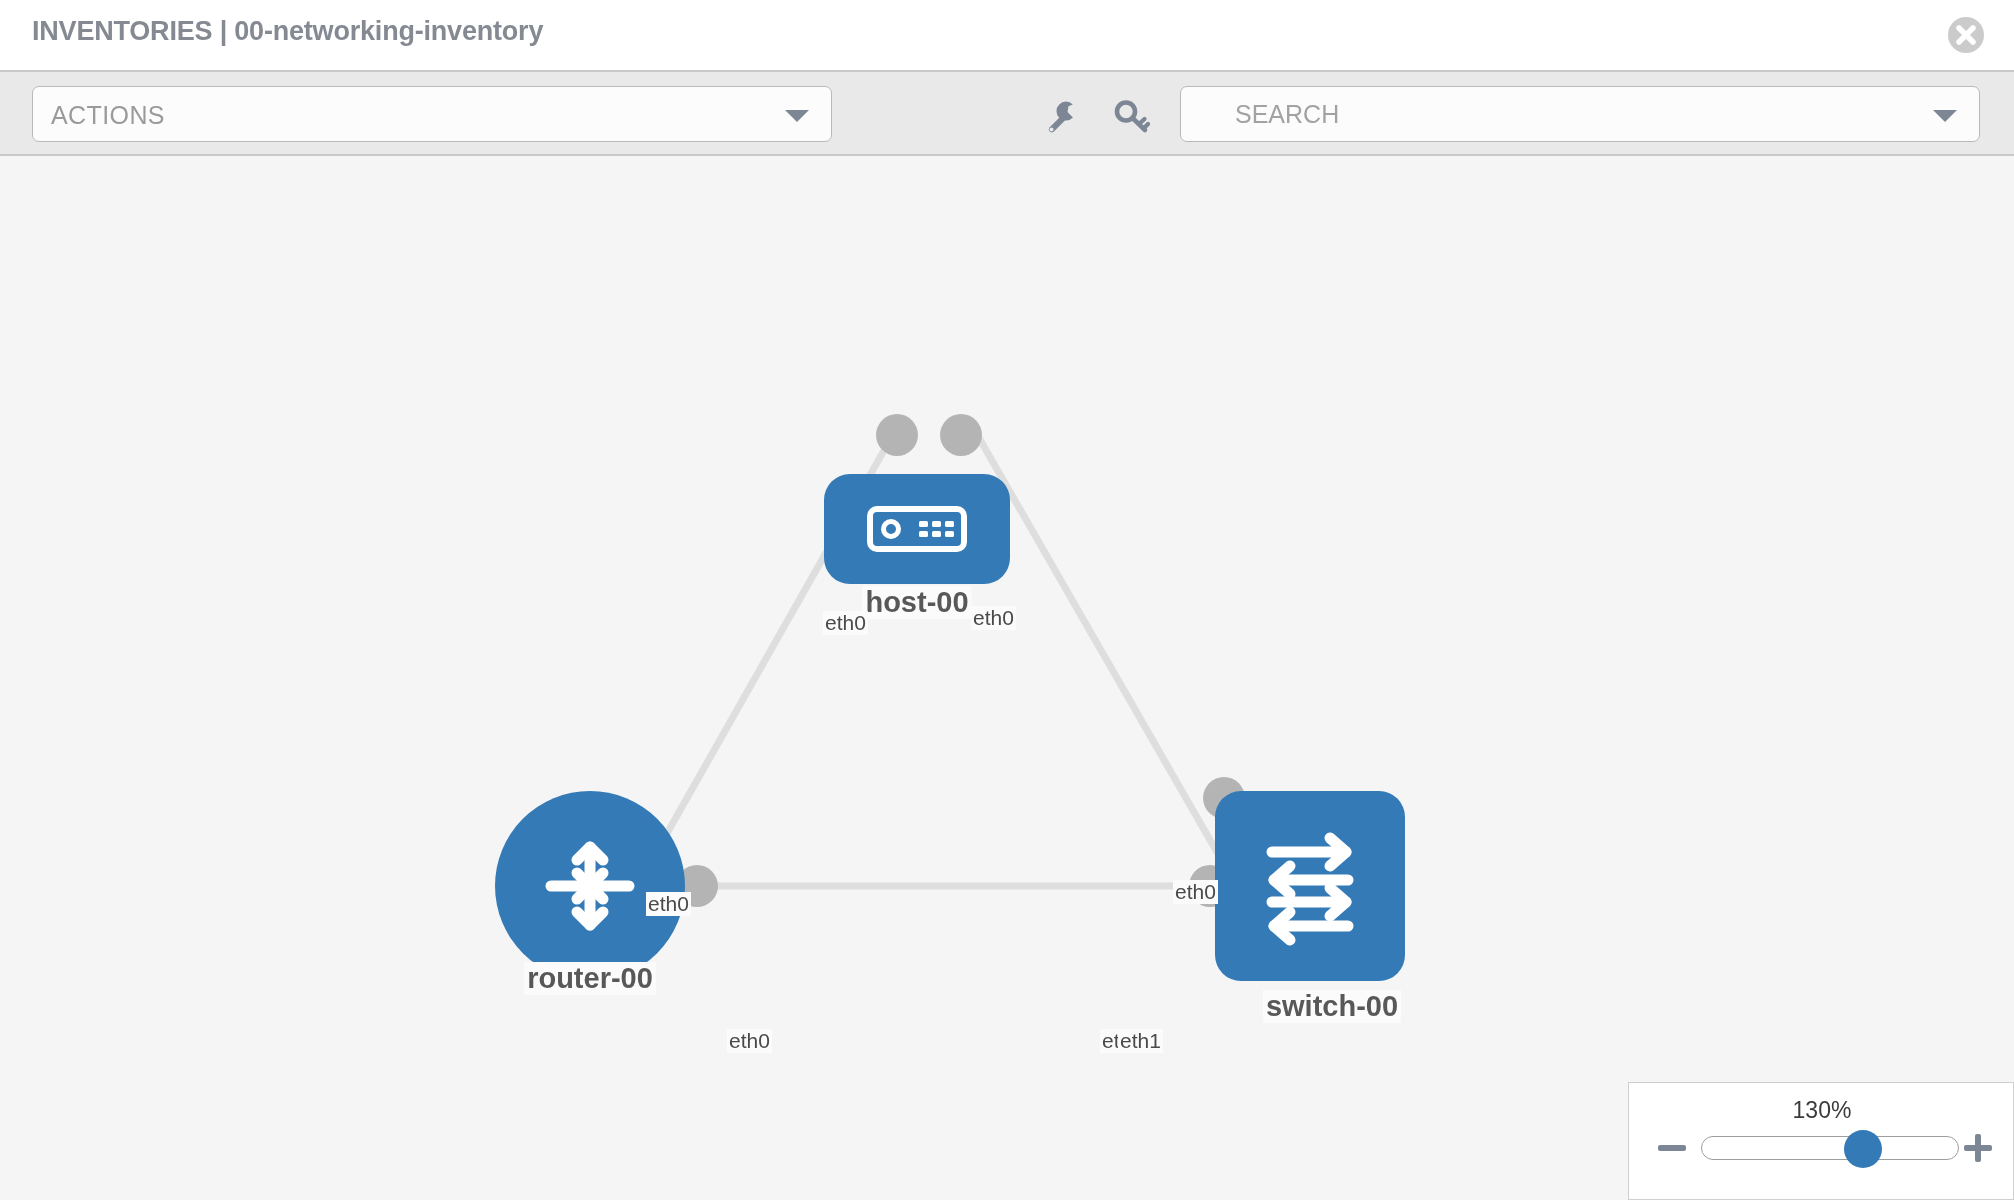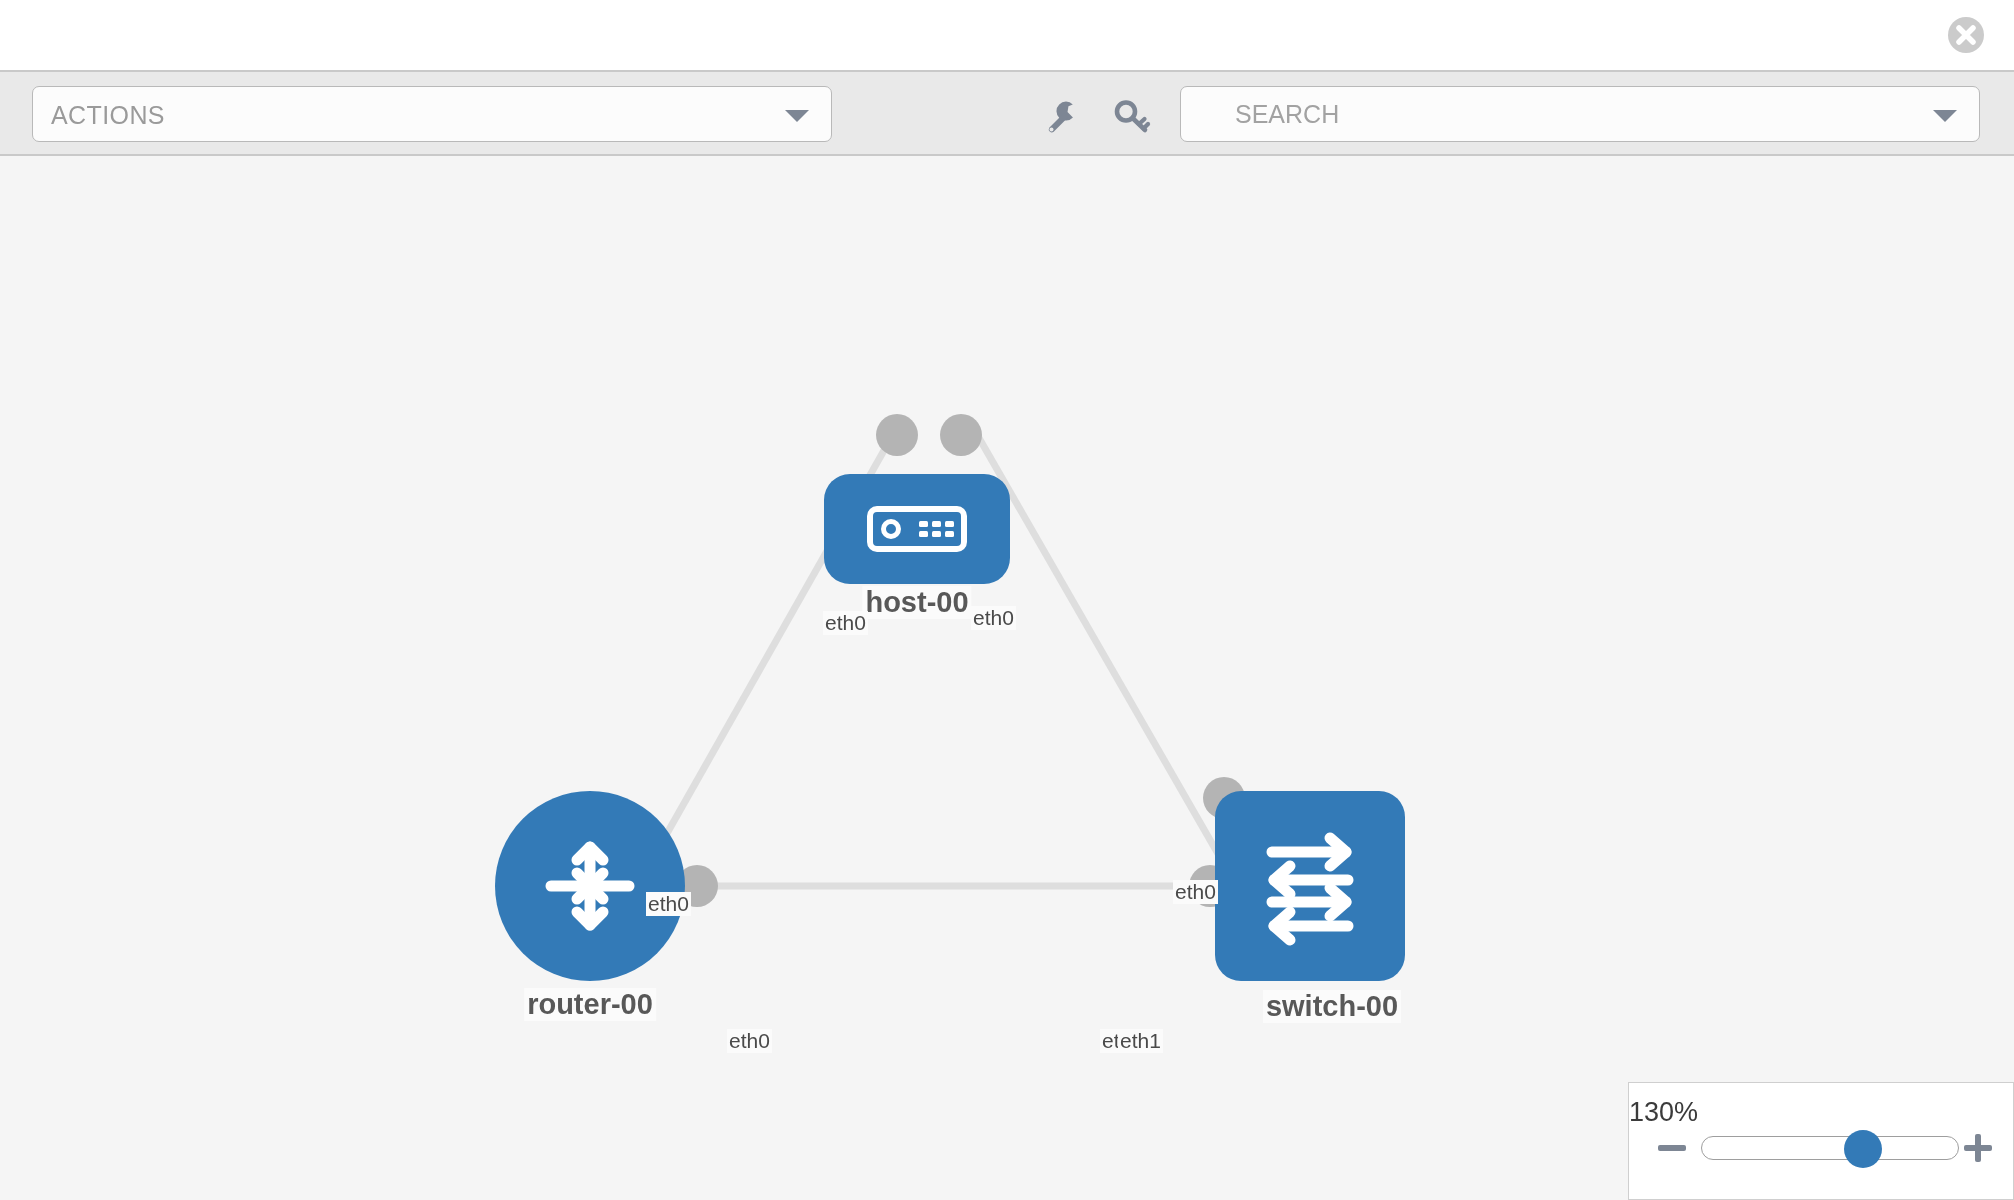--- a/index.html
+++ b/index.html
@@ -145,22 +145,22 @@
   
   .zoom-panel {
     position: absolute; right: 0; bottom: 0;
     width: 386px; height: 118px;
     background: #ffffff;
     border: 1px solid #cfcfcf;
   }
   .zoom-value {
     position: absolute; left: 0; top: 14px;
     width: 386px;
-    text-align: left;
-    font-size: 27px;
+    text-align: center;
+    font-size: 23px;
     color: #3b3b3b;
   }
   .zoom-minus, .zoom-plus {
     position: absolute; top: 48px;
     width: 34px; height: 34px;
     cursor: pointer;
   }
   .zoom-minus { left: 26px; }
   .zoom-plus  { right: 18px; }
   .zoom-minus svg, .zoom-plus svg { display: block; width: 34px; height: 34px; }
@@ -178,20 +178,21 @@
     width: 38px; height: 38px;
     border-radius: 50%;
     background: #337ab7;
     cursor: grab;
   }
 </style>
 </head>
 <body>
 
 <div class="header">
+  <div class="header-title">INVENTORIES | 00-networking-inventory</div>
 
   <div class="close-btn">
     <svg viewBox="0 0 36 36" aria-hidden="true">
       <path d="M11 11 L25 25 M25 11 L11 25" stroke="#ffffff" stroke-width="5.5" stroke-linecap="round"></path>
     </svg>
   </div>
 </div>
 
 <div class="toolbar">
 
@@ -270,21 +271,21 @@
 
           <line x1="16" y1="55" x2="55" y2="55"></line>
           <polyline points="42,42 55,55 42,68"></polyline>
 
           <line x1="94" y1="55" x2="55" y2="55"></line>
           <polyline points="68,42 55,55 68,68"></polyline>
         </g>
       </svg>
     </div>
   </div>
-  <div class="node-label" style="left:590px; top:832px;">router-00</div>
+  <div class="node-label" style="left:590px; top:806px;">router-00</div>
 
   <div class="node node-blue node-shape-rounded" style="left:1215px; top:635px; width:190px; height:190px;">
     <div class="node-icon">
       <svg viewBox="0 0 120 120" width="120" height="120">
         <g stroke="#ffffff" stroke-width="11" stroke-linecap="round" stroke-linejoin="round" fill="none">
 
           <line x1="22" y1="26" x2="96" y2="26"></line>
           <polyline points="80,12 96,26 80,40"></polyline>
 
           <line x1="98" y1="54" x2="24" y2="54"></line>

